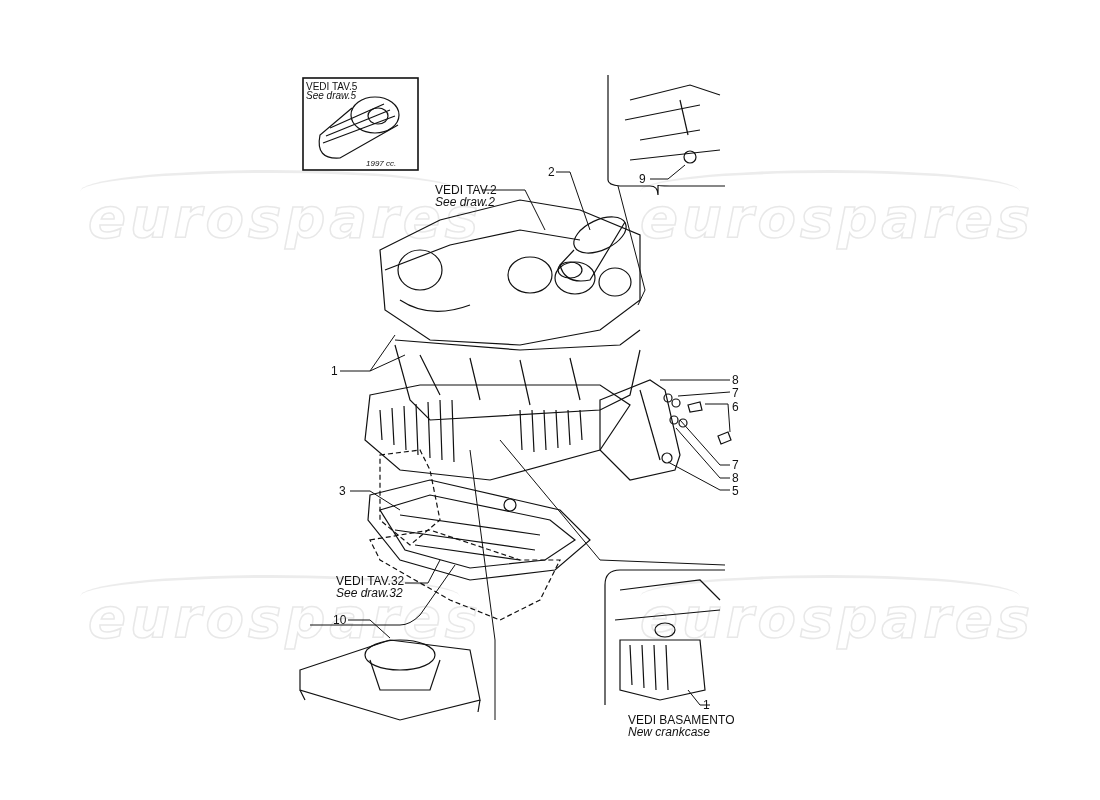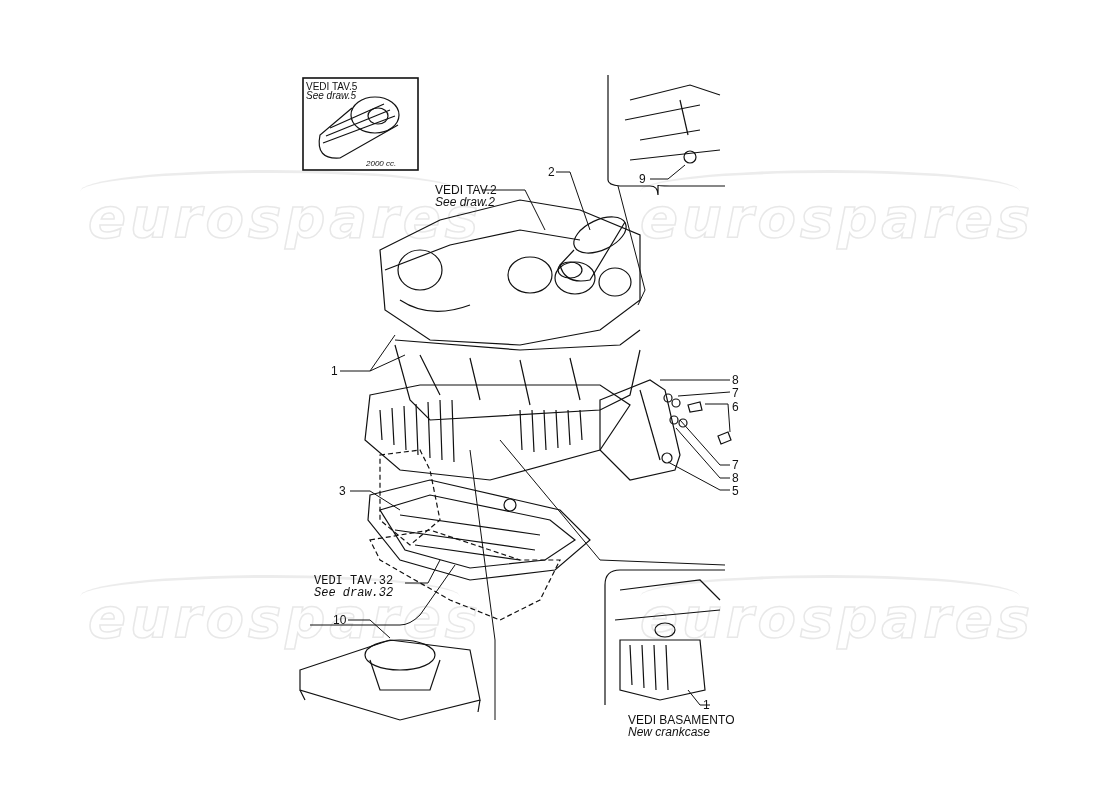--- a/index.html
+++ b/index.html
@@ -122,27 +122,27 @@
       <path d="M470 450 L495 640 L495 720"></path>
       <path d="M688 690 L700 705 L710 705"></path>
     </g>
   </g>
 </svg>
 
 <div class="lbl" style="left:306px;top:82px;font-size:10px;line-height:9px;">
   <div>VEDI TAV.5</div>
   <div class="it">See draw.5</div>
 </div>
-<div class="lbl it" style="left:366px;top:158px;font-size:8px;">2000 cc.</div>
+<div class="lbl it" style="left:366px;top:158px;font-size:8px;">1997 cc.</div>
 
 <div class="lbl" style="left:435px;top:184px;">
   <div>VEDI TAV.2</div>
   <div class="it">See draw.2</div>
 </div>
-<div class="lbl" style="left:314px;top:575px;font-family:Liberation Mono, monospace;">
+<div class="lbl" style="left:336px;top:575px;">
   <div>VEDI TAV.32</div>
   <div class="it">See draw.32</div>
 </div>
 
 <div class="num" style="left:548px;top:165px;">2</div>
 <div class="num" style="left:331px;top:364px;">1</div>
 <div class="num" style="left:339px;top:484px;">3</div>
 <div class="num" style="left:639px;top:172px;">9</div>
 <div class="num" style="left:732px;top:373px;">8</div>
 <div class="num" style="left:732px;top:386px;">7</div>

